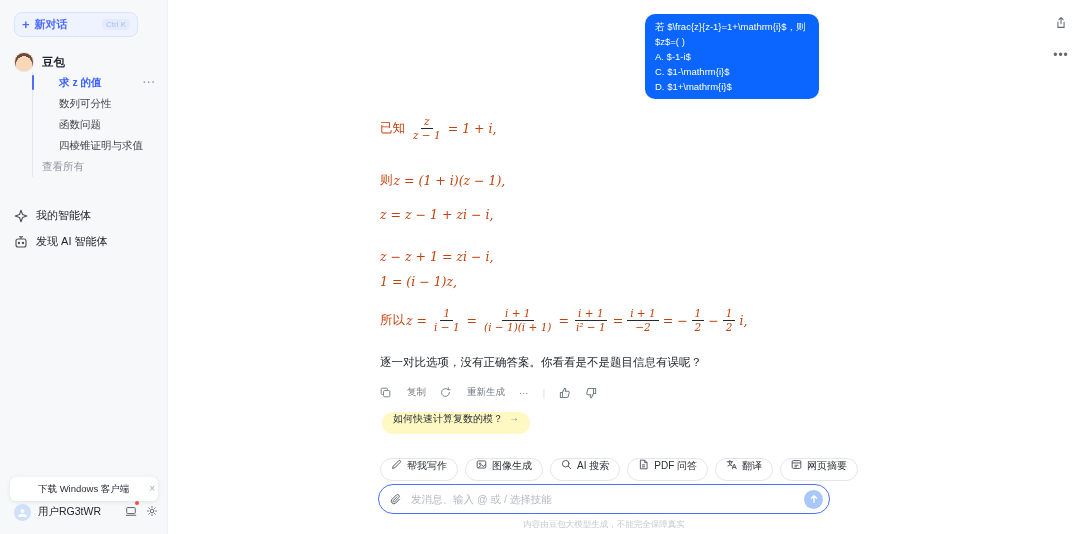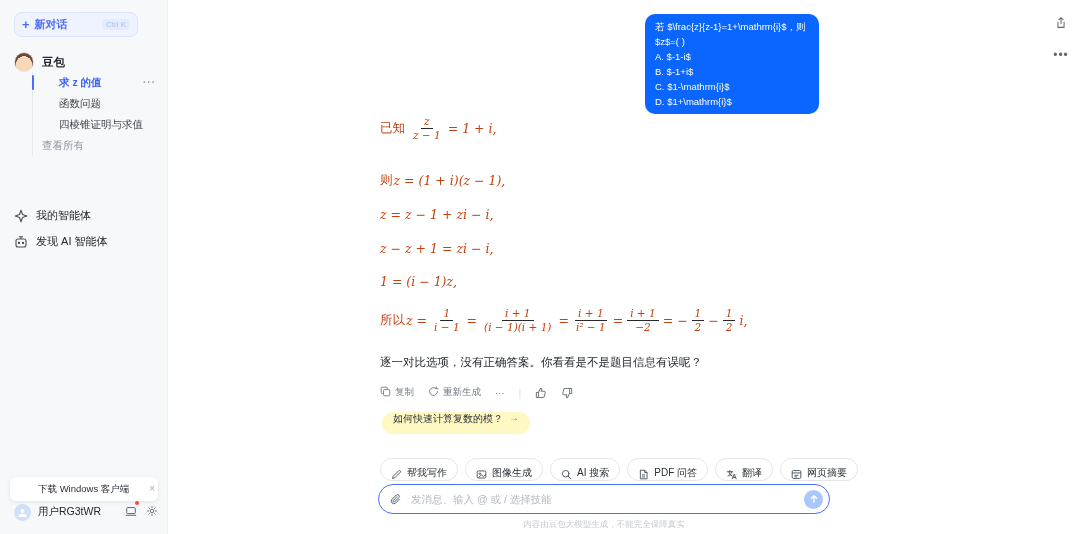--- a/index.html
+++ b/index.html
@@ -62,31 +62,31 @@
     font-size:12.5px; color:#c2410c; white-space:nowrap; }
   .math { font-family:"DejaVu Serif","Liberation Serif",serif; font-style:italic; }
   .cn { font-style:normal; margin-right:1px; }
   .frac { display:inline-flex; flex-direction:column; align-items:center; margin:0 4px;
     font-size:10.5px; line-height:1.2; font-family:"DejaVu Serif","Liberation Serif",serif; font-style:italic; }
   .frac .num { padding:0 3px; border-bottom:1px solid #26282c; }
   .frac .den { padding:0 3px; }
   .conclusion { position:absolute; left:380px; top:355px; font-size:11.5px; color:#1f2329; }
   .action-row { position:absolute; left:380px; top:386px; display:flex; align-items:center; gap:14px;
     color:#767c85; }
-  .action-item { display:flex; gap:4px; font-size:9.5px; cursor:pointer; }
+  .action-item { display:flex; align-items:center; gap:16px; font-size:9.5px; cursor:pointer; }
   .action-sep { color:#e0e2e6; font-size:11px; }
   .chip { position:absolute; left:382px; height:22px; background:#fef9c3; border-radius:11px;
     display:flex; gap:6px; padding:0 11px; font-size:10px; color:#2a2f36;
     cursor:pointer; white-space:nowrap; }
   .chip .arrow { color:#767c85; font-size:10px; }
 
   
   .bottom-panel { position:absolute; left:168px; top:453px; width:912px; height:81px; background:#fff; z-index:4; }
   .skills-row { position:absolute; left:380px; top:458px; display:flex; gap:7px; z-index:5; }
-  .skill { height:23px; display:flex; align-items:flex-end; gap:5px; padding:0 10px; background:#fff;
+  .skill { height:23px; display:flex; align-items:flex-start; gap:5px; padding:0 10px; background:#fff;
     border:1px solid #e3e5ea; border-radius:12px; font-size:10px; color:#2a2f36; cursor:pointer;
     white-space:nowrap; }
   .skill svg { color:#4e5460; }
   .composer { position:absolute; left:378px; top:484px; width:452px; height:30px; background:#fff;
     border:1.5px solid #4d6efe; border-radius:16px; display:flex; align-items:center;
     padding:0 6px 0 10px; z-index:5; }
   .composer .clip { color:#585d66; margin-right:7px; cursor:pointer; display:flex; }
   .composer input { flex:1; border:none; outline:none; font-size:10.5px; color:#1f2329;
     font-family:inherit; background:transparent; }
   .composer input::placeholder { color:#b4b9c4; }
@@ -107,20 +107,23 @@
 
   <div class="bot-row">
     <span class="bot-avatar"></span>
     <span class="bot-name">豆包</span>
   </div>
 
   <div class="conv-list">
     <div class="conv-item active">
       <span>求 z 的值</span>
       <span class="dots">···</span>
+    </div>
+    <div class="conv-item">
+      <span>数列可分性</span>
     </div>
     <div class="conv-item">
       <span>函数问题</span>
     </div>
     <div class="conv-item">
       <span>四棱锥证明与求值</span>
     </div>
     <div class="view-all">查看所有</div>
   </div>
 
@@ -182,21 +185,20 @@
       <path d="M4.5 7 v6 h7 V7"></path>
         <path d="M8 1.8 v7 M5.6 4.2 L8 1.8 L10.4 4.2"></path>
     </svg>
   </span>
   <span class="icon-btn more-dots">•••</span>
 </div>
 
 <div class="bubble">
   <div>若 $\frac{z}{z-1}=1+\mathrm{i}$，则 $z$=( )</div>
   <div>A. $-1-i$</div>
-  <div>B. $-1+i$</div>
   <div>C. $1-\mathrm{i}$</div>
   <div>D. $1+\mathrm{i}$</div>
 </div>
 
 <div class="math-line" style="top:115px;">
   <span class="cn">已知</span>
   <span class="frac">
     <span class="num">z</span>
       <span class="den">z − 1</span>
   </span>
@@ -205,21 +207,21 @@
 
 <div class="math-line" style="top:172px;">
   <span class="cn">则</span>
   <span class="math">z = (1 + i)(z − 1),</span>
 </div>
 
 <div class="math-line" style="top:207px;">
   <span class="math">z = z − 1 + zi − i,</span>
 </div>
 
-<div class="math-line" style="top:241px;">
+<div class="math-line" style="top:249px;">
   <span class="math">z − z + 1 = zi − i,</span>
 </div>
 
 <div class="math-line" style="top:274px;">
   <span class="math">1 = (i − 1)z,</span>
 </div>
 
 <div class="math-line" style="top:307px;">
   <span class="cn">所以</span>
   <span class="math">z =</span>

